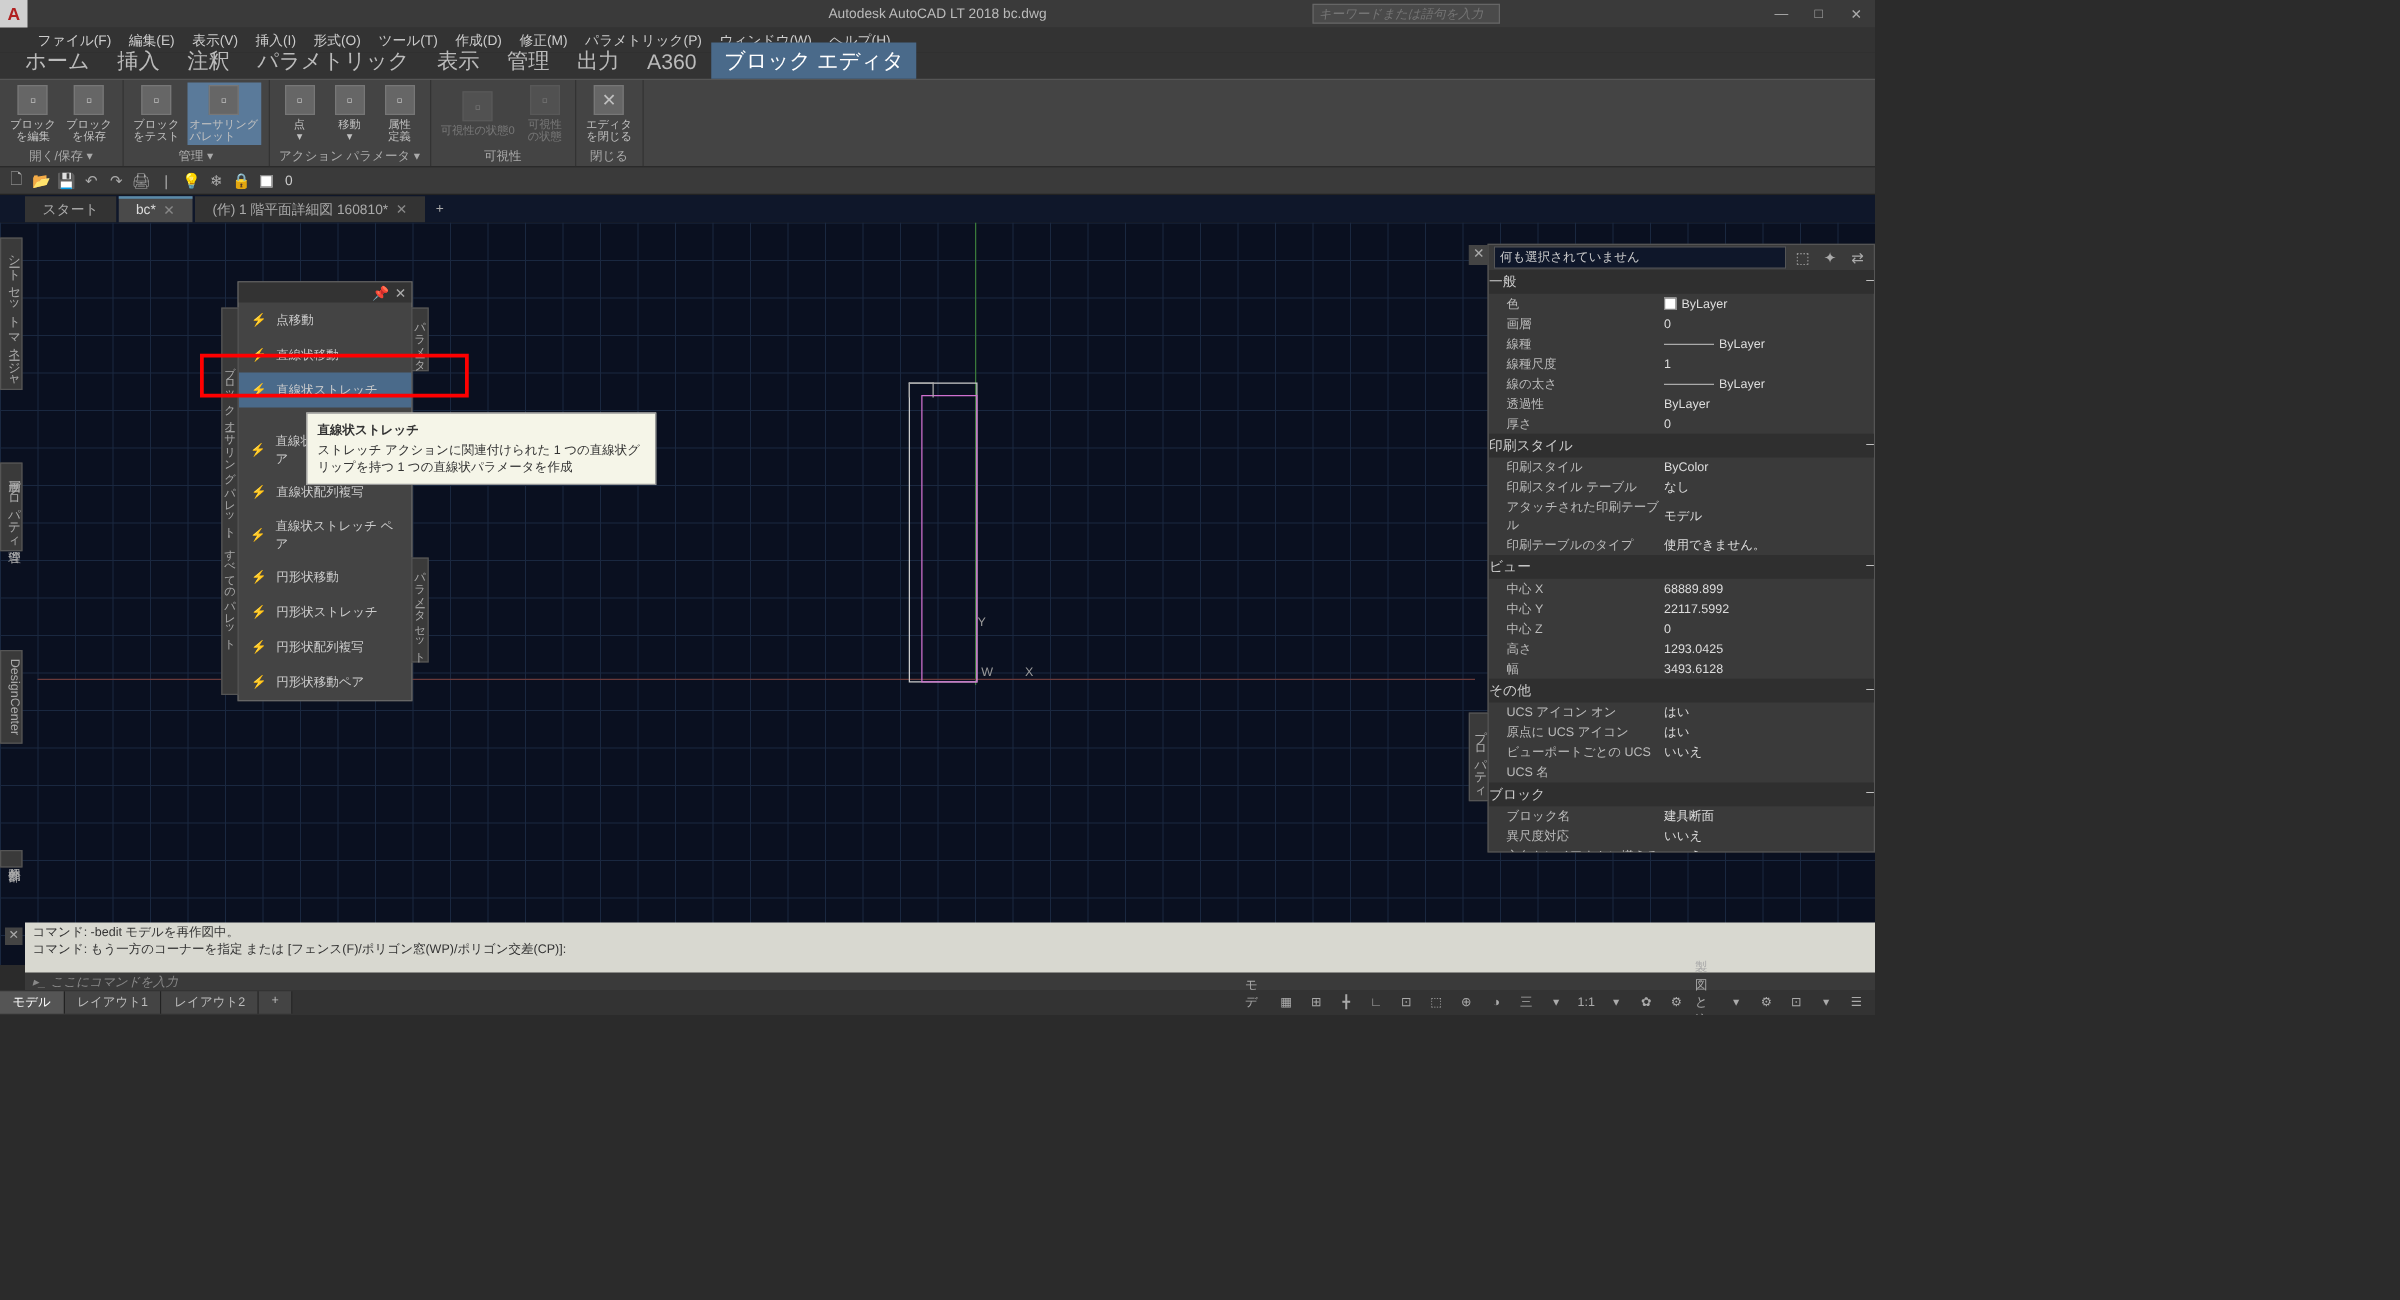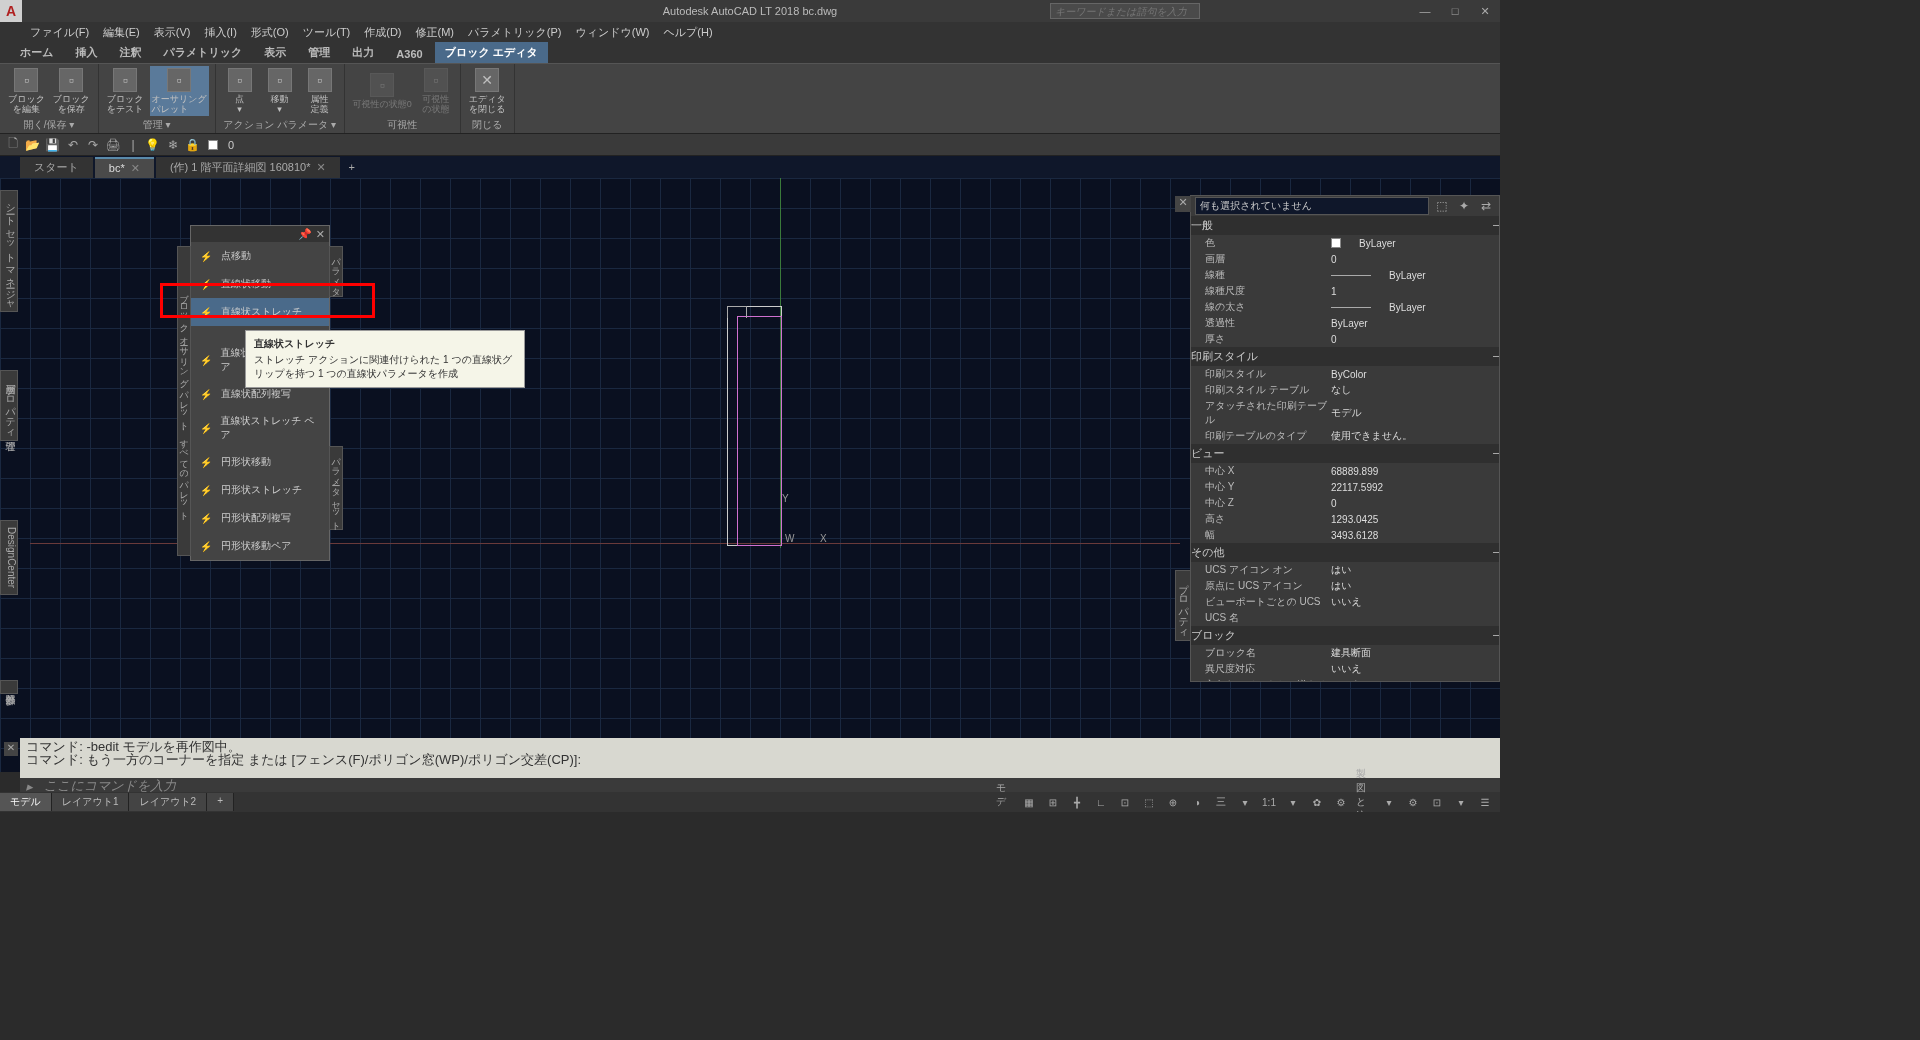--- a/index.html
+++ b/index.html
@@ -6,21 +6,21 @@
 body { background: #2b2b2b; color: #c0c0c0; font-size: 11px; overflow: hidden; width: 1500px; height: 812px; position: relative; }
 .titlebar { height: 22px; background: #3a3a3a; display: flex; align-items: center; position: relative; }
 .logo { width: 22px; height: 22px; background: #d0d0d0; display: flex; align-items: center; justify-content: center; color: #b02020; font-weight: bold; font-size: 14px; }
 .title-center { position: absolute; left: 50%; transform: translateX(-50%); color: #bbb; font-size: 11px; }
 .search-box { position: absolute; right: 300px; width: 150px; height: 16px; background: #4a4a4a; border: 1px solid #666; color: #999; font-style: italic; padding: 0 4px; font-size: 10px; }
 .winbtns { position: absolute; right: 0; display: flex; }
 .winbtn { width: 30px; height: 22px; display: flex; align-items: center; justify-content: center; color: #aaa; }
 .menubar { height: 20px; background: #333; display: flex; align-items: center; padding-left: 30px; gap: 14px; color: #ccc; font-size: 11px; }
 .menubar span { cursor: default; }
 .ribbon-tabs { height: 22px; background: #333; display: flex; align-items: flex-end; padding-left: 10px; gap: 2px; border-bottom: 1px solid #555; }
-.rtab { padding: 3px 10px; color: #bbb; font-size: 11px; font-weight: bold; }
+.rtab { padding: 3px 10px; color: #bbb; font-size: 17px; }
 .rtab.active { background: #4a6a8a; color: #fff; }
 .ribbon { height: 70px; background: #444; display: flex; border-bottom: 1px solid #222; }
 .rpanel { border-right: 1px solid #333; padding: 2px 6px; display: flex; flex-direction: column; justify-content: space-between; }
 .rpanel-body { display: flex; gap: 4px; flex: 1; align-items: center; }
 .rpanel-label { font-size: 10px; color: #aaa; text-align: center; padding: 2px 0; }
 .rbtn { display: flex; flex-direction: column; align-items: center; gap: 2px; padding: 2px; min-width: 36px; }
 .rbtn.active { background: #5a7a9a; }
 .ricon { width: 24px; height: 24px; background: #666; border: 1px solid #777; display: flex; align-items: center; justify-content: center; font-size: 14px; }
 .qat { height: 22px; background: #3a3a3a; display: flex; align-items: center; padding: 0 4px; gap: 2px; border-bottom: 1px solid #222; }
 .qicon { width: 18px; height: 18px; display: flex; align-items: center; justify-content: center; color: #aaa; font-size: 12px; }
@@ -49,24 +49,24 @@
 .tooltip .tt-title { font-weight: bold; margin-bottom: 2px; }
 .props { position: absolute; right: 0; top: 195px; width: 310px; bottom: 130px; background: #3a3a3a; border: 1px solid #555; display: flex; flex-direction: column; }
 .props-close { position: absolute; left: -16px; top: 0; width: 16px; height: 16px; background: #444; color: #aaa; text-align: center; }
 .props-vtab { position: absolute; left: -16px; bottom: 40px; width: 16px; background: #3a3a3a; writing-mode: vertical-rl; font-size: 10px; color: #aaa; padding: 6px 0; border: 1px solid #555; }
 .props-hdr { height: 20px; display: flex; align-items: center; padding: 0 4px; gap: 4px; }
 .props-sel { flex: 1; background: #0f172a; border: 1px solid #555; padding: 1px 4px; color: #ccc; font-size: 10px; }
 .props-body { flex: 1; overflow-y: auto; }
 .pgroup-hdr { background: #2f2f2f; padding: 2px 0; color: #ccc; font-size: 11px; display: flex; justify-content: space-between; }
 .prow { display: flex; padding: 1px 0; }
 .prow .k { width: 140px; padding-left: 14px; color: #bbb; font-size: 10px; }
-.prow .v { flex: 1; color: #ddd; font-size: 10px; display: flex; align-items: center; gap: 18px; }
+.prow .v { flex: 1; color: #ddd; font-size: 10px; display: flex; align-items: center; gap: 4px; }
 .swatch { width: 10px; height: 10px; background: #fff; border: 1px solid #888; display: inline-block; }
 .lineprev { width: 40px; height: 1px; background: #aaa; display: inline-block; }
-.cmdarea { position: absolute; left: 20px; right: 0; bottom: 18px; height: 56px; background: #d8d8d0; color: #333; font-size: 13px; display: flex; flex-direction: column; }
+.cmdarea { position: absolute; left: 20px; right: 0; bottom: 18px; height: 56px; background: #d8d8d0; color: #333; font-size: 10px; display: flex; flex-direction: column; }
 .cmd-hist { flex: 1; padding: 2px 6px; line-height: 13px; overflow: hidden; font-family: "MS Gothic", monospace; }
 .cmd-input { height: 16px; background: #3a3a3a; color: #888; padding: 0 6px; display: flex; align-items: center; gap: 4px; font-style: italic; }
 .cmd-close { position: absolute; left: 4px; bottom: 56px; width: 14px; height: 14px; background: #444; color: #aaa; text-align: center; font-size: 10px; }
 .statusbar { position: absolute; left: 0; right: 0; bottom: 0; height: 20px; background: #333; display: flex; align-items: center; color: #bbb; font-size: 10px; }
 .layout-tabs { display: flex; gap: 0; }
 .ltab { padding: 2px 10px; background: #444; border-right: 1px solid #222; }
 .ltab.active { background: #555; color: #fff; }
 .status-right { margin-left: auto; display: flex; align-items: center; gap: 6px; padding-right: 6px; }
 .sicon { width: 18px; height: 16px; display: flex; align-items: center; justify-content: center; color: #aaa; }
 </style>

